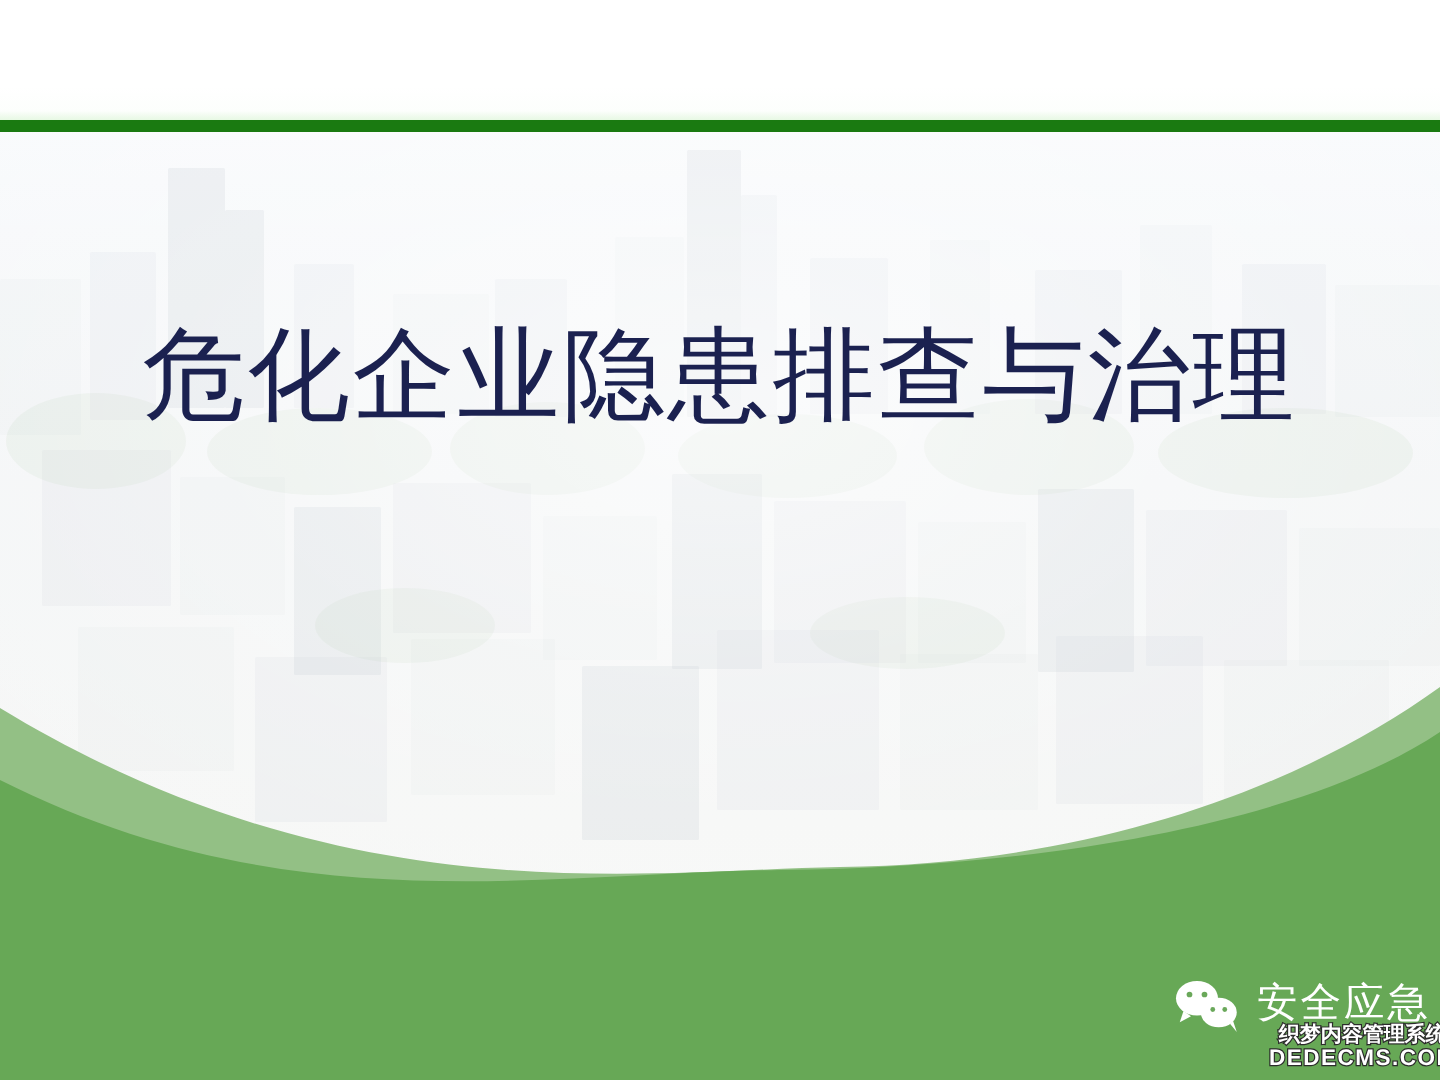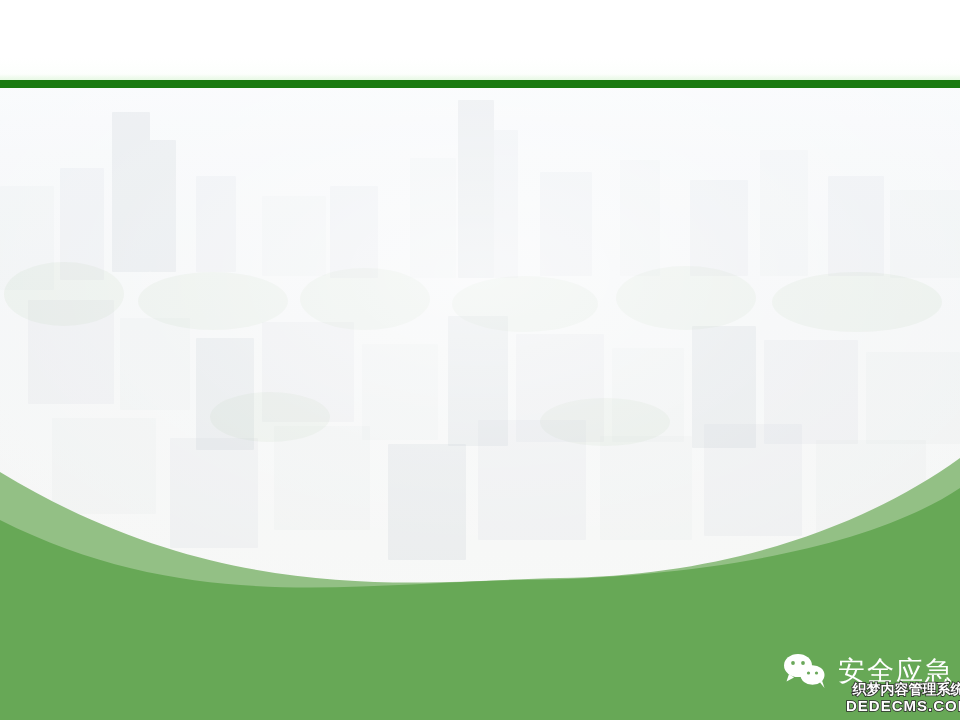--- a/index.html
+++ b/index.html
@@ -110,21 +110,21 @@
     align-items: center;
     gap: 10px;
   }
   .wechat-icon {
     width: 46px; height: 38px;
     position: relative;
     flex: 0 0 auto;
   }
   .brand-name {
     color: #ffffff;
-    font-family: Liberation Sans, sans-serif;
+    font-family: Liberation Mono, monospace;
     font-size: 27px;
     letter-spacing: 2px;
     line-height: 1;
     white-space: nowrap;
   }
 
   
   .watermark {
     position: absolute;
     left: 846px; top: 682px;
@@ -217,20 +217,21 @@
   <div class="top-rule-glow"></div>
   <div class="top-rule"></div>
 
   <div class="curves">
     <svg width="960" height="340" viewBox="0 0 960 340" xmlns="http://www.w3.org/2000/svg">
       <path d="M0,92 C230,232 430,200 560,198 C720,196 860,150 960,78 L960,340 L0,340 Z" fill="#93c085"></path>
       <path d="M0,140 C190,236 360,202 520,200 C700,198 870,168 960,108 L960,340 L0,340 Z" fill="#67a856"></path>
     </svg>
   </div>
 
+  <div class="title">危化企业隐患排查与治理</div>
 
   <div class="brand">
     <span class="wechat-icon">
       <svg width="46" height="38" viewBox="0 0 46 38" xmlns="http://www.w3.org/2000/svg">
 
         <ellipse cx="16" cy="13.5" rx="14" ry="11.5" fill="#ffffff"></ellipse>
         <path d="M7,22 L4.5,29.5 L12,25.5 Z" fill="#ffffff"></path>
         <circle cx="11" cy="11" r="1.9" fill="#6aa85a"></circle>
         <circle cx="21" cy="11" r="1.9" fill="#6aa85a"></circle>
 

